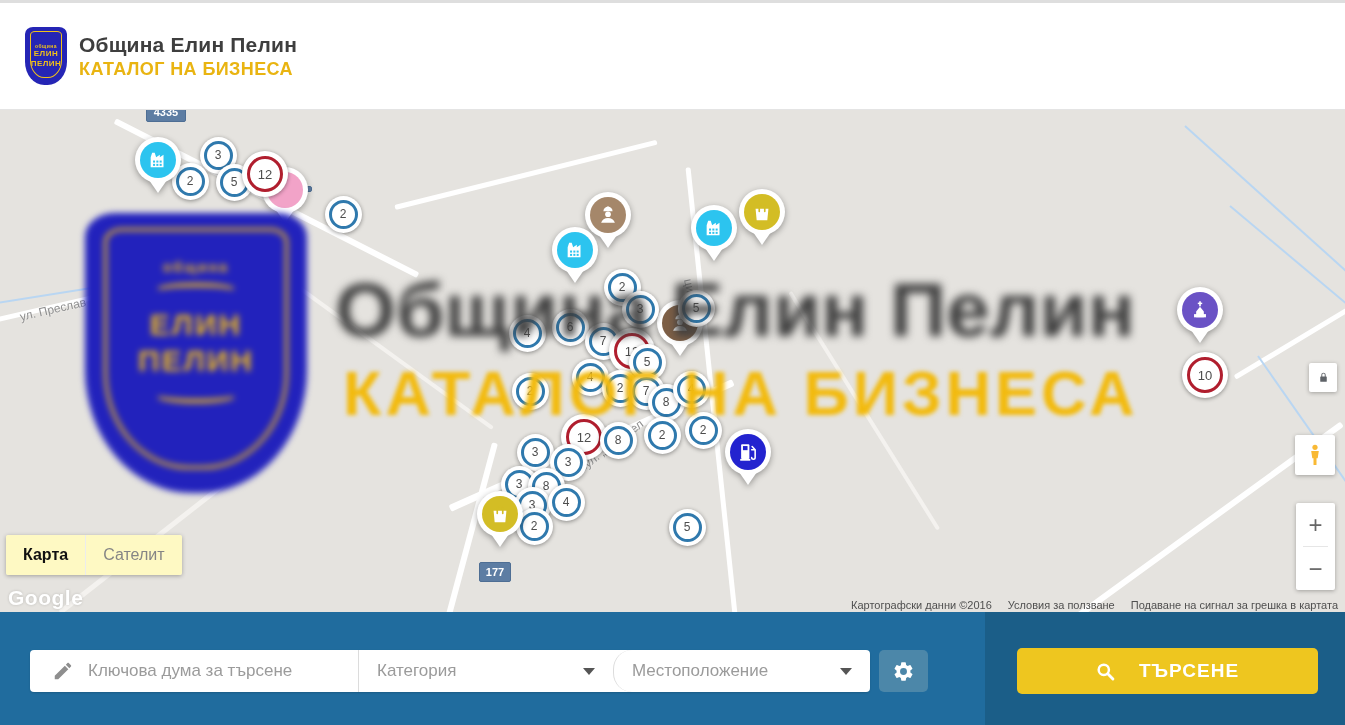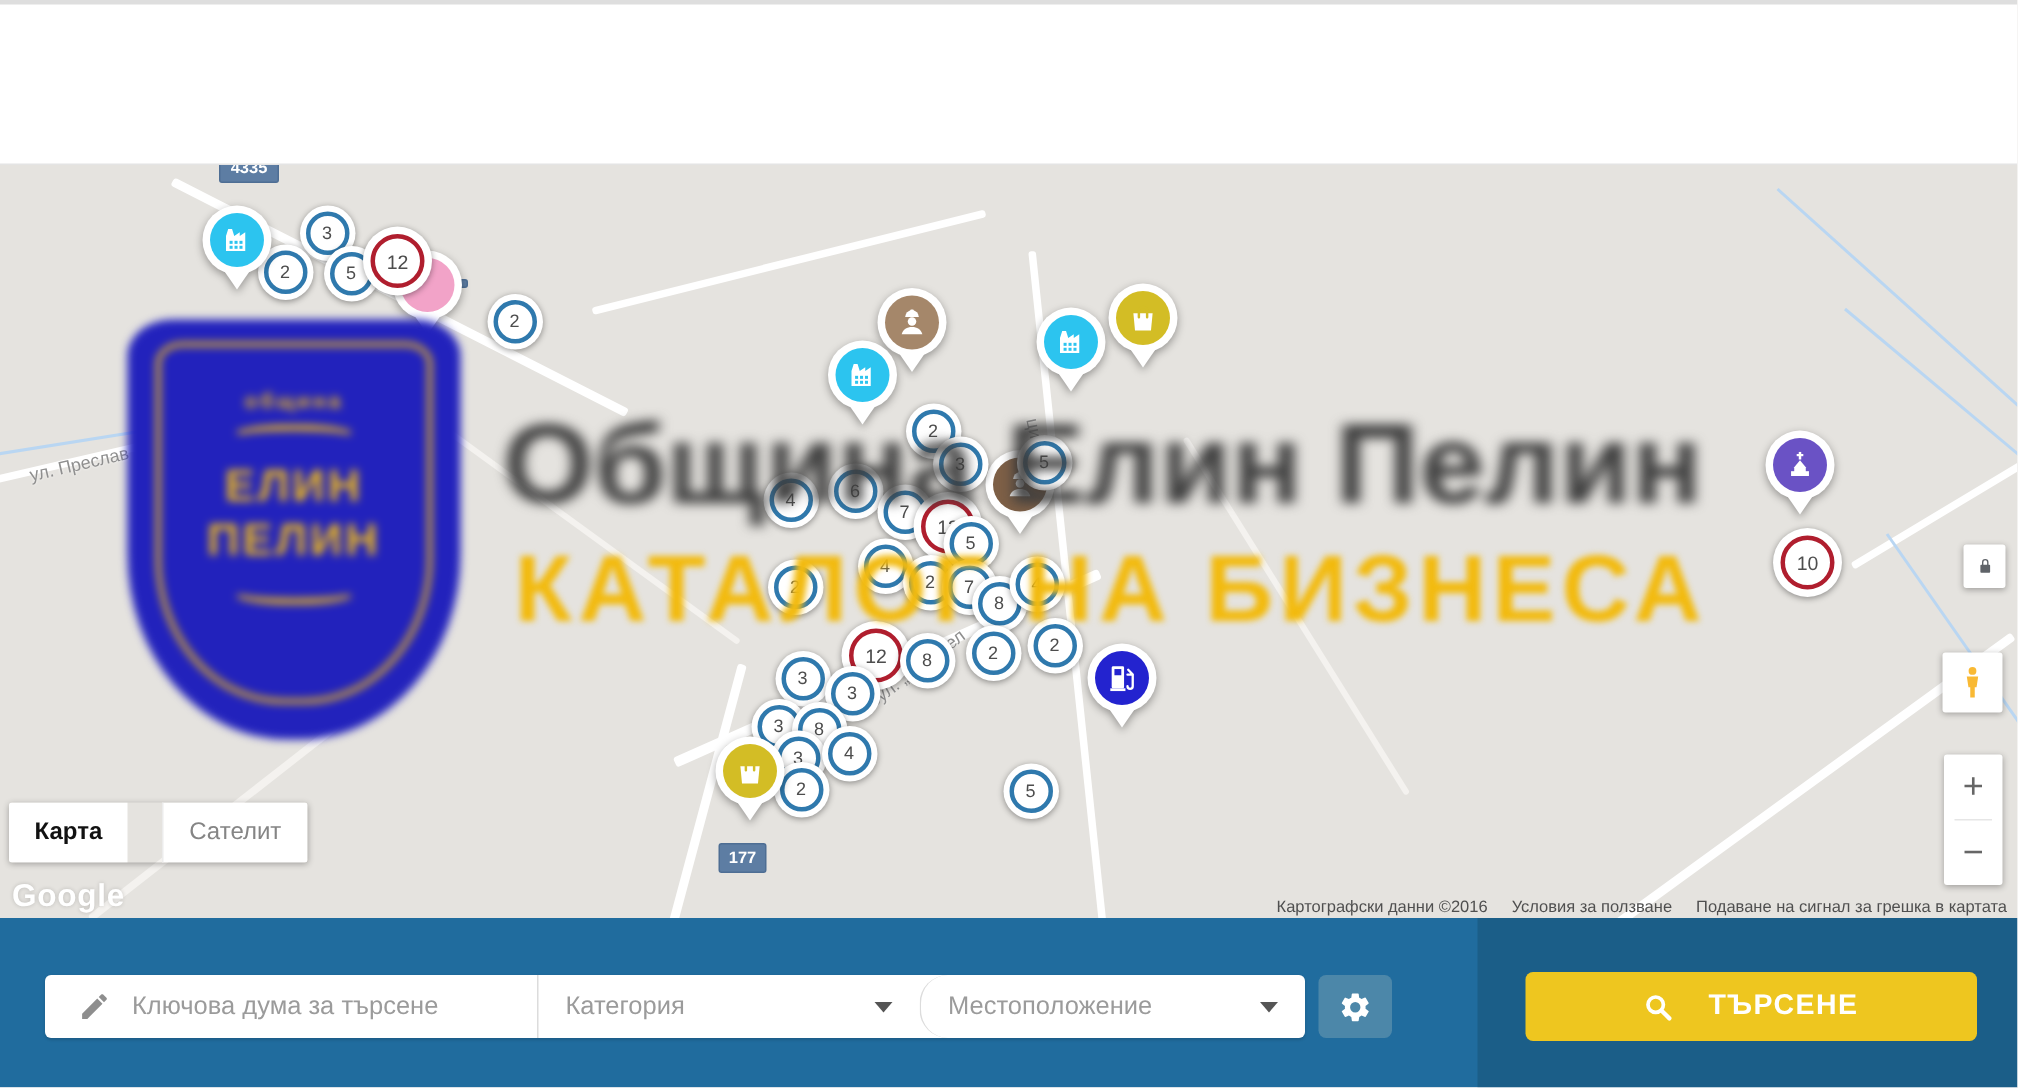--- a/index.html
+++ b/index.html
@@ -49,23 +49,23 @@
   
   .ctl { position:absolute; background:#fff; box-shadow:0 1px 4px rgba(0,0,0,.3); z-index:60; }
   #lock-btn { left:1309px; top:253px; width:28px; height:29px; border-radius:2px; display:flex; align-items:center; justify-content:center; cursor:pointer; }
   #lock-btn svg { width:13px; height:13px; }
   #pegman { left:1295px; top:325px; width:40px; height:40px; border-radius:2px; display:flex; align-items:center; justify-content:center; cursor:pointer; }
   #pegman svg { width:24px; height:24px; }
   #zoomctl { left:1296px; top:393px; width:39px; height:87px; border-radius:2px; display:flex; flex-direction:column; z-index:60; }
   .zbtn { flex:1; display:flex; align-items:center; justify-content:center; font-size:24px; color:#666; cursor:pointer; }
   .zdiv { height:1px; background:#e6e6e6; margin:0 7px; }
   #maptype { position:absolute; left:6px; top:425px; height:40px; display:flex; z-index:60; box-shadow:0 1px 4px rgba(0,0,0,.3); border-radius:2px; overflow:hidden; }
-  .mt-btn { background:#ffffff; padding:0 17px; display:flex; align-items:center; font-size:16px; cursor:pointer; }
+  .mt-btn { background:#fef9c3; padding:0 17px; display:flex; align-items:center; font-size:16px; cursor:pointer; }
   .mt-btn.active { font-weight:bold; color:#111; }
-  .mt-btn.inactive { color:#858585; border-left:1px solid #ececec;margin-left:23px; }
+  .mt-btn.inactive { color:#858585; border-left:1px solid #ececec; }
   #glogo { position:absolute; left:8px; top:476px; color:#fff; font-size:21px; font-weight:bold; letter-spacing:.5px; z-index:60; text-shadow:0 0 3px rgba(0,0,0,.18); cursor:pointer; }
   #attr { position:absolute; right:7px; top:489px; display:flex; gap:16px; z-index:60; font-size:11px; color:#4f4f4f; }
   #attr span { white-space:nowrap; }
   #attr .lnk { cursor:pointer; }
 
   
   #searchbar { position:relative; width:100%; height:113px; background:#206c9e; }
   #searchbar .panel { position:absolute; left:985px; top:0; width:360px; height:113px; background:#1b5e88; }
   #fields { position:absolute; left:30px; top:38px; width:840px; height:42px; background:#fff; border-radius:4px; display:flex; align-items:stretch; box-shadow:0 1px 2px rgba(0,0,0,.15); }
   .fld { display:flex; align-items:center; position:relative; }
@@ -82,20 +82,32 @@
   #search-btn { position:absolute; left:1017px; top:36px; width:301px; height:46px; background:#eec61f; border:none; border-radius:5px; display:flex; align-items:center; justify-content:center; gap:24px; cursor:pointer; }
   #search-btn svg { width:19px; height:19px; }
   #search-btn span { color:#fff; font-size:19px; font-weight:bold; letter-spacing:1px; font-family:"Liberation Sans",sans-serif; }
 </style>
 </head>
 <body>
 
 <div id="app">
 
   <div id="header">
+    <div class="brand">
+      <div class="logo-shield">
+        <div class="in"></div>
+        <div class="logo-org">община</div>
+        <div class="logo-nm">ЕЛИН</div>
+        <div class="logo-nm">ПЕЛИН</div>
+      </div>
+      <div class="brand-text">
+        <div class="t1">Община Елин Пелин</div>
+        <div class="t2">КАТАЛОГ НА БИЗНЕСА</div>
+      </div>
+    </div>
   </div>
 
   <div id="map">
     <div id="map-layer">
         <div class="road" style="left: 115px; top: 8px; width: 340px; height: 6px; transform: rotate(27deg); background: rgb(255, 255, 255);"></div>
         <div class="road" style="left: 395px; top: 95px; width: 270px; height: 5px; transform: rotate(-14deg); background: rgb(255, 255, 255);"></div>
         <div class="road" style="left: 688px; top: 55px; width: 470px; height: 5px; transform: rotate(84deg); background: rgb(255, 255, 255);"></div>
         <div class="road" style="left: 450px; top: 395px; width: 310px; height: 7px; transform: rotate(-24deg); background: rgb(255, 255, 255);"></div>
         <div class="road" style="left: 495px; top: 330px; width: 200px; height: 6px; transform: rotate(105deg); background: rgb(255, 255, 255);"></div>
         <div class="road" style="left: 1075px; top: 505px; width: 330px; height: 6px; transform: rotate(-36deg); background: rgb(255, 255, 255);"></div>

